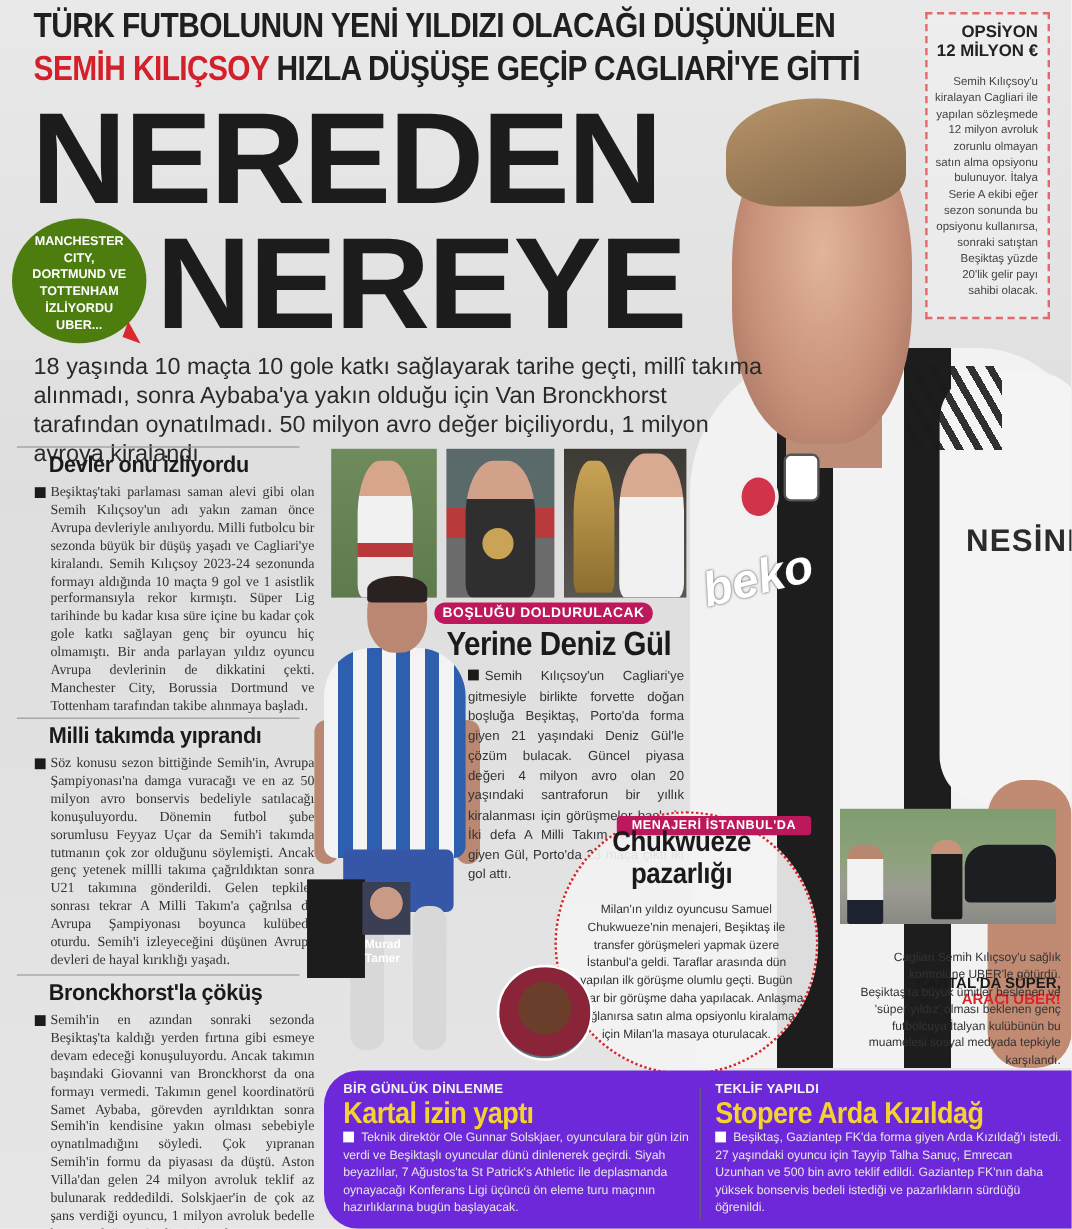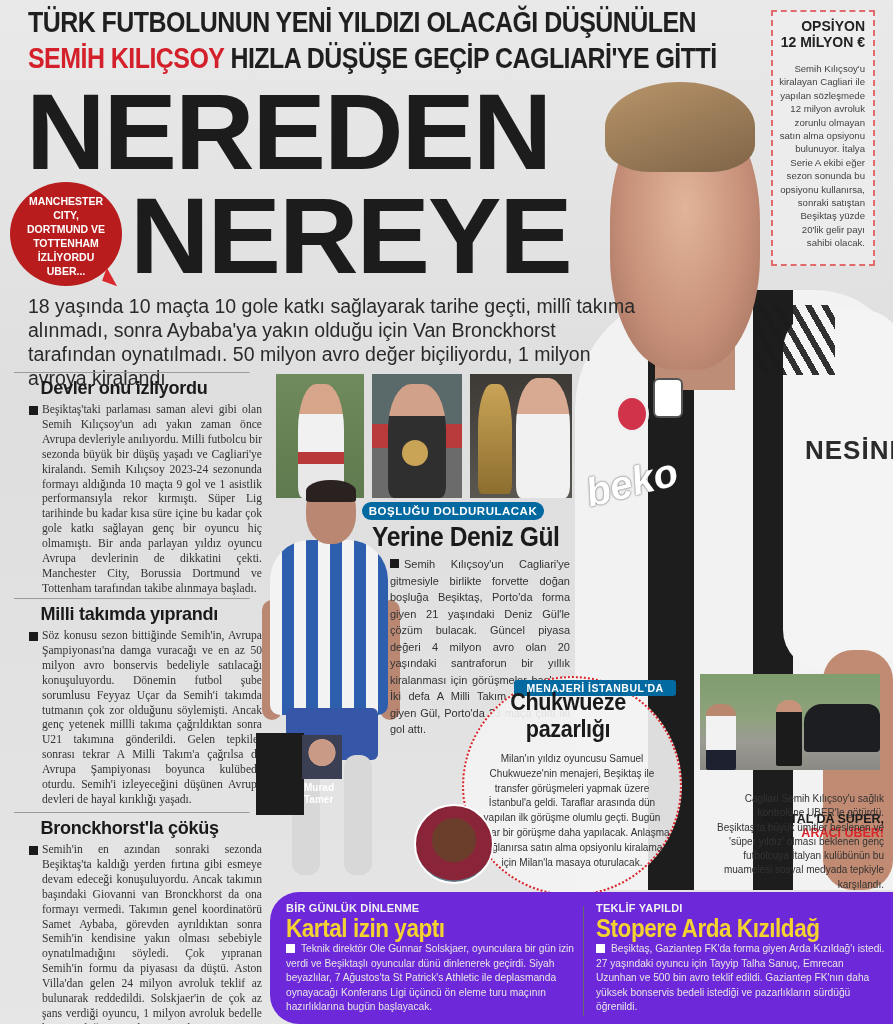--- a/index.html
+++ b/index.html
@@ -19,21 +19,21 @@
     white-space: nowrap; color: #1f1f1f;
   }
   .kicker .red { color: #d4202a; }
   .big-title {
     left: 0; font-family: "Liberation Sans", sans-serif; font-weight: 900;
     font-size: 108px; line-height: 100px; color: #1c1c1c; letter-spacing: -2px;
     transform: scaleX(1.02); transform-origin: left top; white-space: nowrap;
   }
   .bubble {
     left: 10px; top: 182px; width: 112px; height: 104px; border-radius: 50%;
-    background: #b91c1c; color: #fff; font-weight: 700; font-size: 10.5px;
+    background: #4d7c0f; color: #fff; font-weight: 700; font-size: 10.5px;
     line-height: 14px; text-align: center; padding-top: 12px;
     display: flex; flex-direction: column; align-items: center;
   }
   .bubble::after {
     content: ""; position: absolute; right: 2px; bottom: 2px; width: 0; height: 0;
     border-left: 16px solid #d82a2c; border-top: 14px solid transparent;
     transform: rotate(20deg);
   }
   .deck {
     left: 28px; top: 294px; width: 620px; font-size: 19.5px; line-height: 24px;
@@ -121,21 +121,21 @@
   }
 
   
   .photo { background: #888; overflow: hidden; }
   .photo .fig {
     position: absolute; border-radius: 40% 40% 10% 10%;
   }
 
   
   .pill {
-    background: #0369a1; color: #fff; font-weight: 700; border-radius: 10px;
+    background: #be185d; color: #fff; font-weight: 700; border-radius: 10px;
     text-align: center; letter-spacing: .5px;
   }
   .dg-title { font-weight: 700; font-size: 28px; color: #1a1a1a; letter-spacing: -0.5px; transform: scaleX(0.88); transform-origin: left; white-space: nowrap; }
   .dg-body { font-size: 11px; line-height: 16.5px; color: #333; }
 
   .porto-player {
     left: 262px; top: 480px; width: 140px; height: 410px;
   }
   .porto-player .shirt {
     position: absolute; left: 8px; top: 60px; width: 118px; height: 175px;

